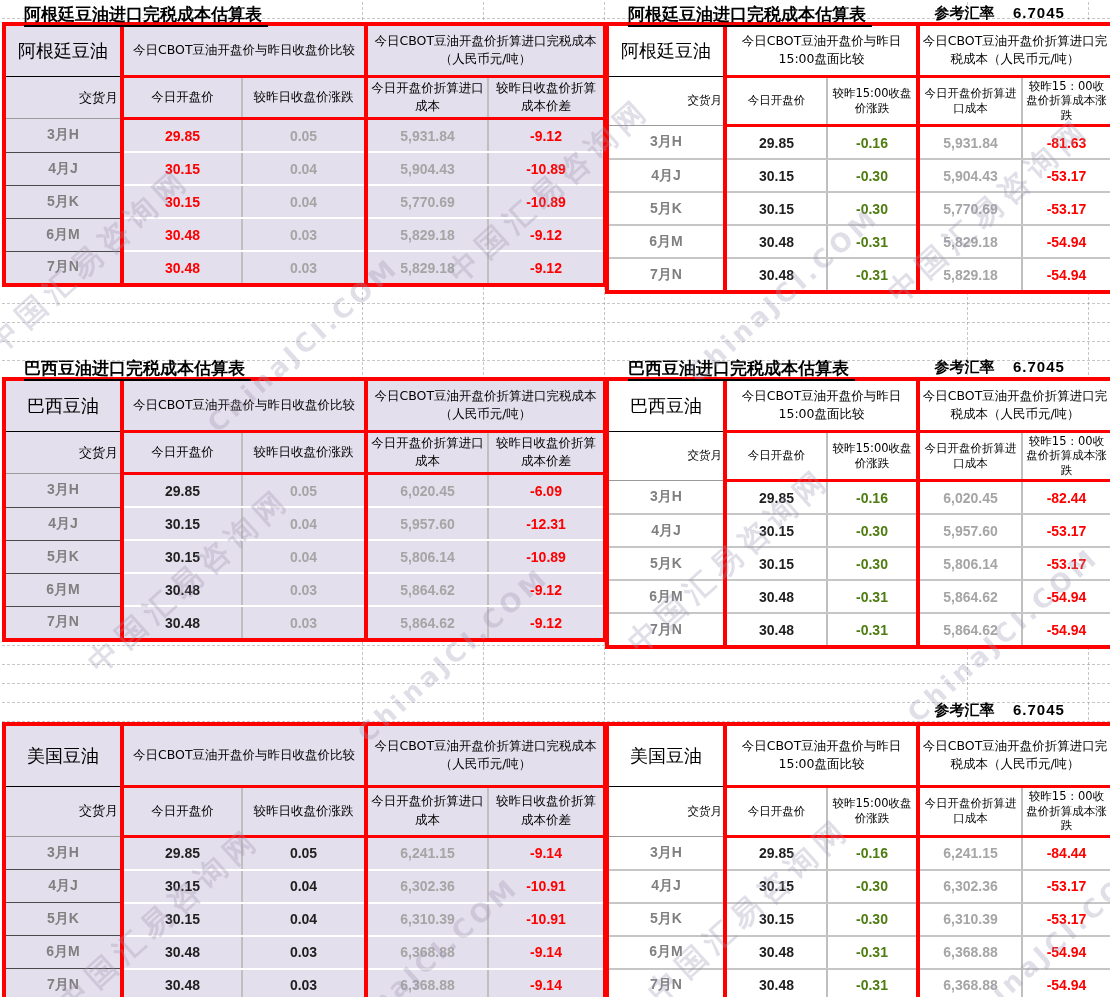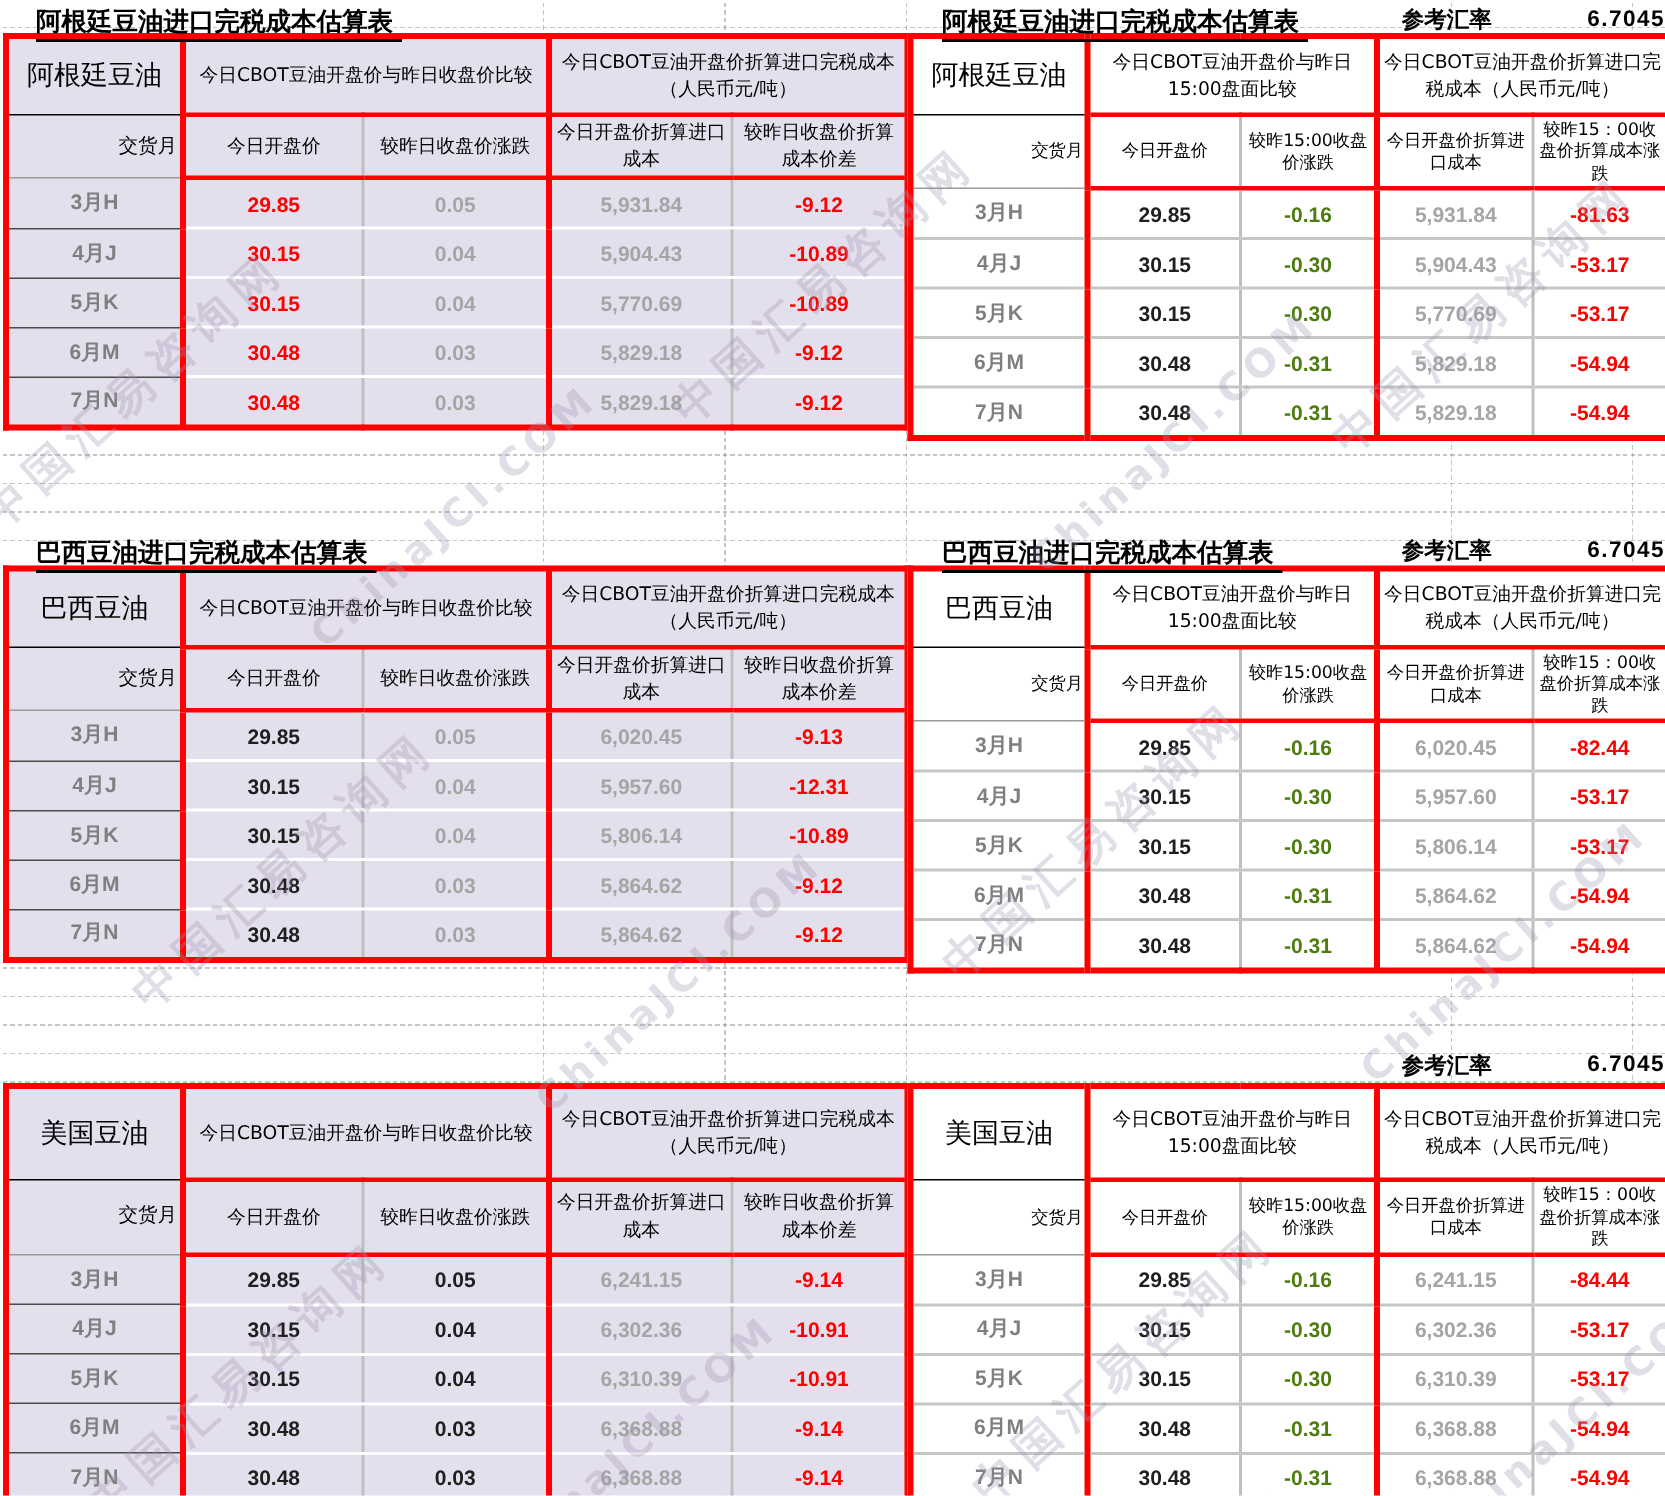--- a/index.html
+++ b/index.html
@@ -13,21 +13,21 @@
     background-image:
       repeating-linear-gradient(to right,#fff 0 2px,transparent 2px 5px),
       repeating-linear-gradient(to bottom,transparent 0 18px,rgba(130,130,130,.45) 18px 19px),
       repeating-linear-gradient(to bottom,#fff 0 2px,transparent 2px 5px),
       repeating-linear-gradient(to right,transparent 0 120px,rgba(130,130,130,.45) 120px 121px);
   }
   .title{position:absolute;z-index:2;font-size:17px;font-weight:600;color:#000;white-space:nowrap;padding-left:20px;}
   .tspan{border-bottom:2px solid #000;padding:0 6px 1px 0;}
   .rate{position:absolute;z-index:2;width:194px;display:flex;font-weight:bold;font-size:15px;color:#000;}
   .rlabel{flex:1;text-align:center;}
-  .rvalue{flex:1;text-align:right;font-family:"Liberation Sans","DejaVu Sans",sans-serif;letter-spacing:1px;}
+  .rvalue{flex:1;text-align:left;font-family:"Liberation Sans","DejaVu Sans",sans-serif;letter-spacing:1px;}
 
   table.tbl{
     position:absolute;z-index:1;border-collapse:collapse;table-layout:fixed;
     border:4px solid #FE0000;
   }
   .lt{background:#E4DFEC;}
   .rt{background:#ffffff;}
   .tbl th,.tbl td{text-align:center;vertical-align:middle;overflow:hidden;padding:1px 2px;}
   .tbl th{font-weight:normal;font-size:12.5px;color:#000;line-height:1.5;}
   .tbl .prod{font-size:18px;}
@@ -248,21 +248,21 @@
         <th class="cD">今日开盘价折算进口成本</th>
         <th class="cE">较昨日收盘价折算成本价差</th>
       </tr>
     </thead>
     <tbody>
         <tr>
           <td class="cA month">3月H</td>
           <td class="cB open-black">29.85</td>
           <td class="cC chg-gray">0.05</td>
           <td class="cD cost-gray">6,020.45</td>
-          <td class="cE diff-red">-9.13</td>
+          <td class="cE diff-red">-6.09</td>
         </tr>
         <tr>
           <td class="cA month">4月J</td>
           <td class="cB open-black">30.15</td>
           <td class="cC chg-gray">0.04</td>
           <td class="cD cost-gray">5,957.60</td>
           <td class="cE diff-red">-12.31</td>
         </tr>
         <tr>
           <td class="cA month">5月K</td>

